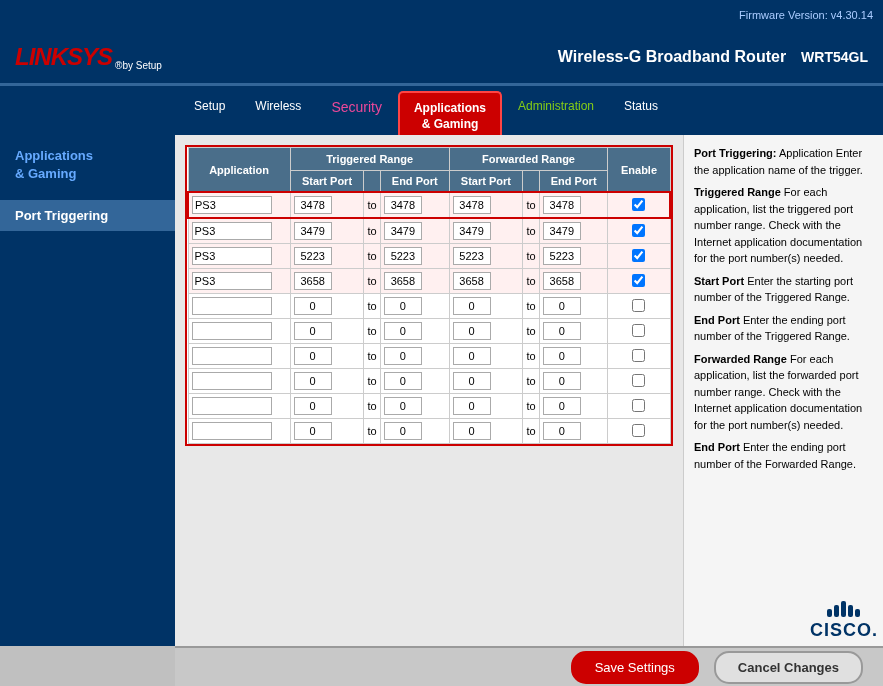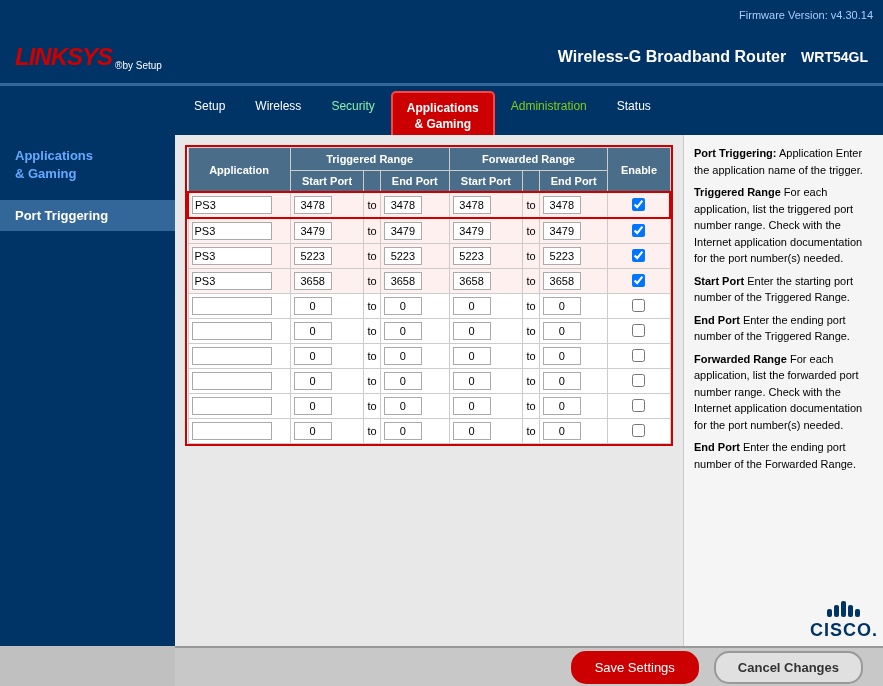--- a/index.html
+++ b/index.html
@@ -36,21 +36,21 @@
   </div>
   <div style="margin-left:auto; display:flex; align-items:center; gap:15px;">
     <span style="color:white; font-size:16px; font-weight:bold;">Wireless-G Broadband Router</span>
     <span style="color:white; font-size:14px; font-weight:bold;">WRT54GL</span>
   </div>
 </div>
 
 <div id="nav" style="background:#003366; display:flex; padding:5px 0 0 180px; gap:2px;">
   <div style="color:white; padding:8px 14px; font-size:12px; cursor:pointer;">Setup</div>
   <div style="color:white; padding:8px 14px; font-size:12px; cursor:pointer;">Wireless</div>
-  <div style="color:#86efac; padding:8px 14px; font-size:12px; cursor:pointer;">Security</div>
+  <div style="color:#ec4899; padding:8px 14px; font-size:14px; cursor:pointer;">Security</div>
   <div style="color:white; background:#cc0000; padding:8px 14px; font-size:12px; cursor:pointer; border-radius:5px 5px 0 0; font-weight:bold; text-align:center; line-height:1.3; border: 2px solid #ff4444; border-bottom:none;">Applications<br>&amp; Gaming</div>
   <div style="color:#84cc16; padding:8px 14px; font-size:12px; cursor:pointer;">Administration</div>
   <div style="color:white; padding:8px 14px; font-size:12px; cursor:pointer;">Status</div>
 </div>
 
 <div id="nav-sub" style="background:#d8d8d8; display:flex; padding:3px 180px; border-bottom:2px solid #999; align-items:center; gap:0;">
   <span style="color:#003366; padding:4px 14px; font-size:12px; cursor:pointer; border-right:1px solid #999;">Single Port Forward</span>
   <span style="color:#999; padding:0 3px;">|</span>
   <span style="color:#003366; padding:4px 14px; font-size:12px; cursor:pointer; border-right:1px solid #999;">Port Range Forward</span>
   <span style="color:#999; padding:0 3px;">|</span>

